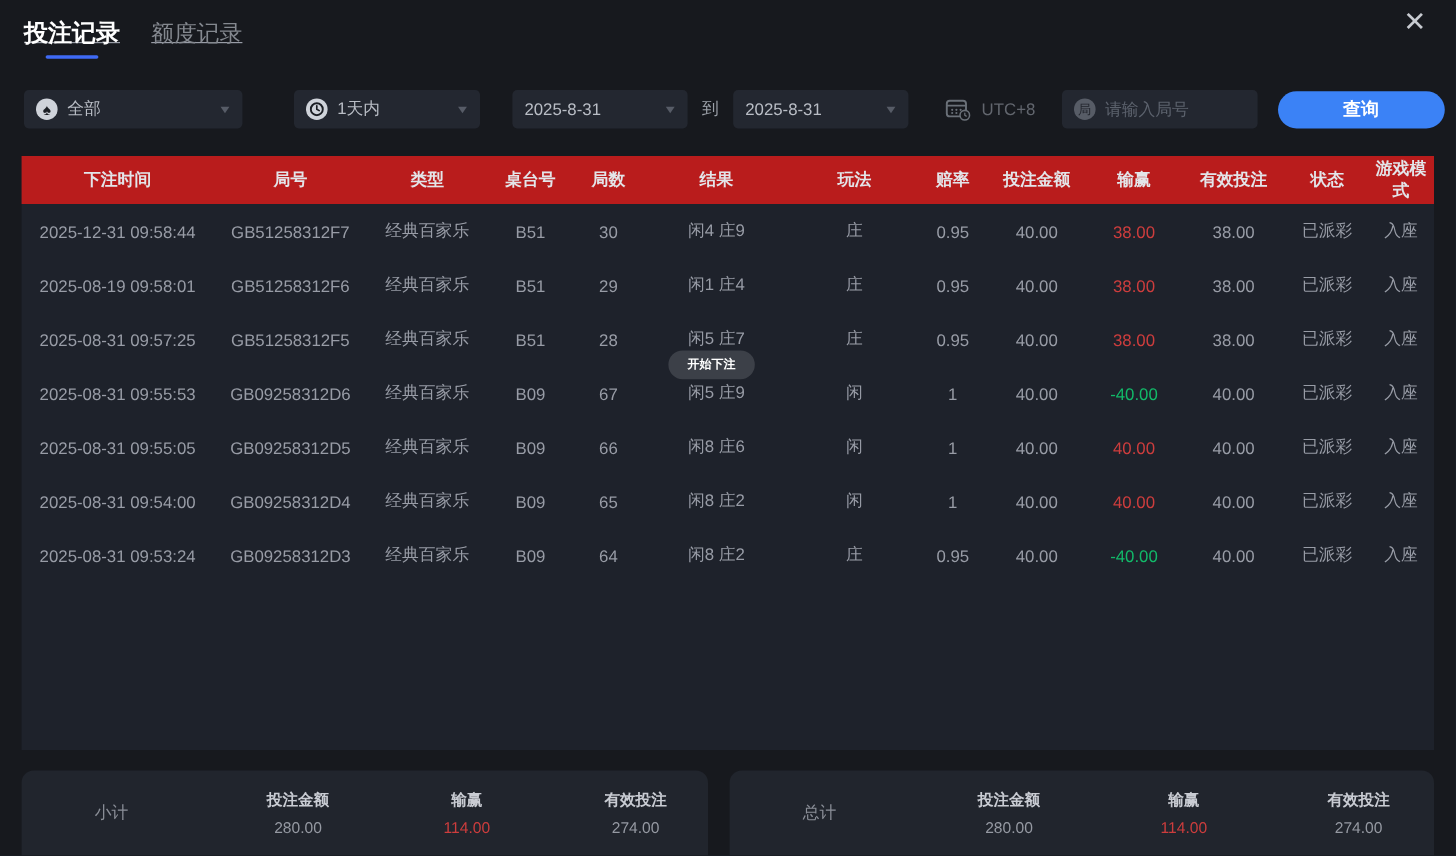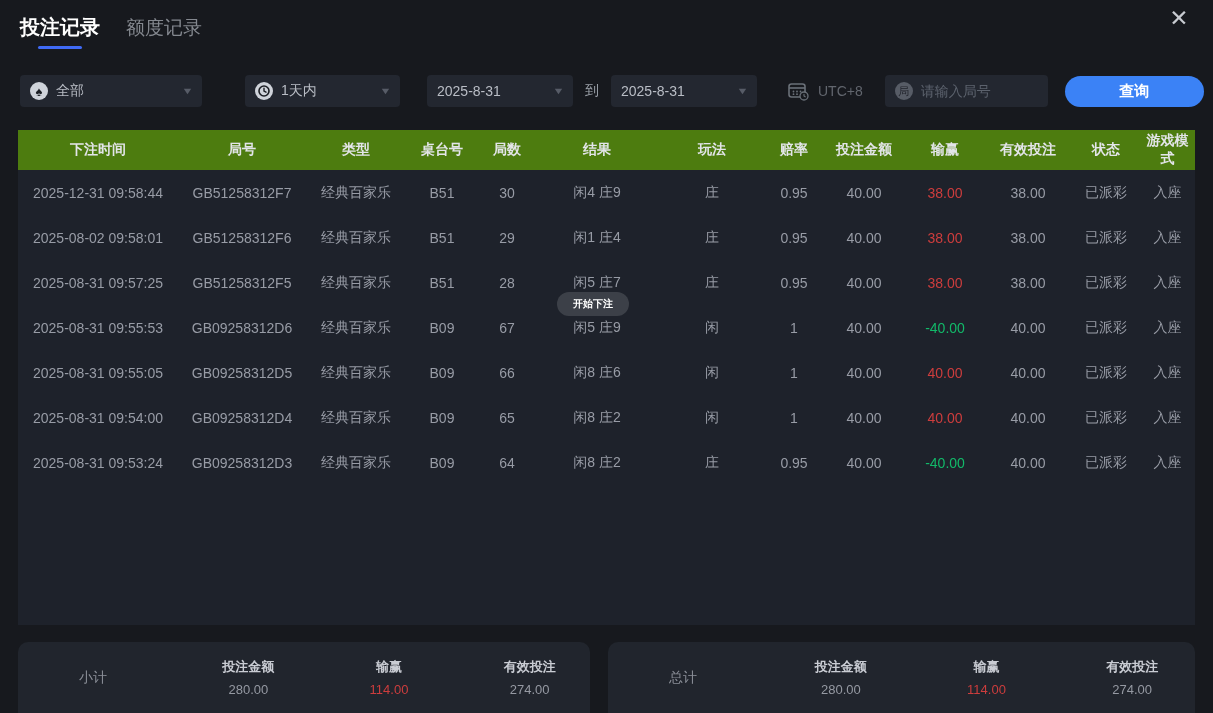--- a/index.html
+++ b/index.html
@@ -7,21 +7,21 @@
   body {
     background:#17191e;
     font-family:"Liberation Sans","DejaVu Sans",sans-serif;
     color:#989ca6;
     overflow:hidden;
     position:relative;
   }
   
   .topbar { position:absolute; top:0; left:0; right:0; height:60px; }
   .tabs { position:absolute; left:20px; top:14px; display:flex; align-items:flex-end; gap:26px; }
-  .tab { cursor:pointer; position:relative; padding-bottom:10px; }
+  .tab { cursor:pointer; position:relative; padding-bottom:10px;text-decoration:underline; }
   .tab .tab-label { font-size:19px; color:#84888f; }
   .tab.active .tab-label { color:#ffffff; font-weight:bold; font-size:20px; }
   .tab.active::after {
     content:""; position:absolute; left:50%; transform:translateX(-50%);
     bottom:2px; width:44px; height:3px; border-radius:2px; background:#3f6af5;
   }
   .close-btn {
     position:absolute; right:20px; top:4px; font-size:23px; color:#c8cbd1;
     width:28px; height:28px; line-height:28px; text-align:center; cursor:pointer;
     font-weight:300;
@@ -64,21 +64,21 @@
     background:#3b82f6; color:#ffffff; font-size:15px; font-weight:bold;
     cursor:pointer; font-family:inherit;
   }
   
   .table-wrap { position:absolute; top:130px; left:18px; width:1177px; height:495px; background:#1e222b; }
   .grid-row {
     display:grid;
     grid-template-columns:160px 128px 100px 72px 58px 122px 108px 56px 84px 78px 88px 68px 55px;
     align-items:center; text-align:center;
   }
-  .thead { height:40px; background:#4d7c0f; }
+  .thead { height:40px; background:#b91c1c; }
   .thead .th { font-size:14px; font-weight:bold; color:#e3e5e9; }
   .tbody .grid-row { height:45px; }
   .td { font-size:14px; color:#989ca6; }
   .td.red { color:#cd3d3d; }
   .td.green { color:#12b969; }
   .toast {
     position:absolute; left:539px; top:162px; background:rgba(62,66,74,.95);
     color:#ffffff; font-size:10px; font-weight:bold; padding:5px 16px;
     border-radius:15px; white-space:nowrap;
   }
@@ -198,21 +198,21 @@
         <span class="td">闲4 庄9</span>
         <span class="td">庄</span>
         <span class="td">0.95</span>
         <span class="td">40.00</span>
         <span class="td red">38.00</span>
         <span class="td">38.00</span>
         <span class="td">已派彩</span>
         <span class="td">入座</span>
       </div>
       <div class="grid-row">
-        <span class="td">2025-08-02 09:58:01</span>
+        <span class="td">2025-08-19 09:58:01</span>
         <span class="td">GB51258312F6</span>
         <span class="td">经典百家乐</span>
         <span class="td">B51</span>
         <span class="td">29</span>
         <span class="td">闲1 庄4</span>
         <span class="td">庄</span>
         <span class="td">0.95</span>
         <span class="td">40.00</span>
         <span class="td red">38.00</span>
         <span class="td">38.00</span>

